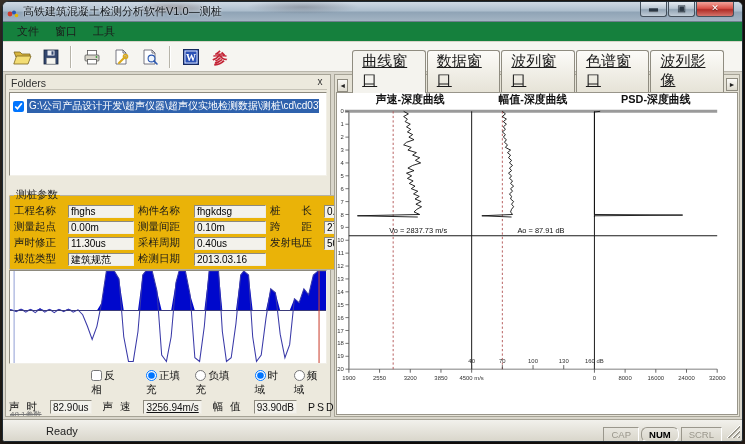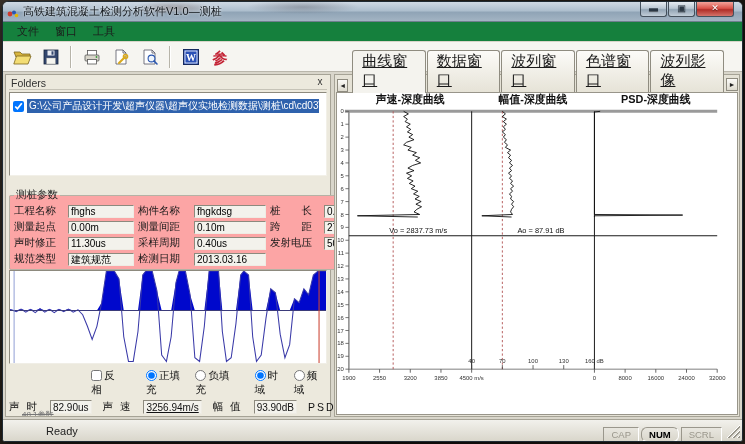--- a/index.html
+++ b/index.html
@@ -50,34 +50,34 @@
   
   .client{ flex:1; display:flex; background:#d9d6cb; padding:2px; gap:3px; min-height:0; }
   .left-panel{ width:326px; flex:0 0 326px; background:#ece9dd; border:1px solid #a6a396; position:relative; display:flex; flex-direction:column; padding:0 3px 2px 3px; }
   .pane-header{ height:16px; display:flex; align-items:center; justify-content:space-between; border-bottom:1px solid #c6c3b7; margin:1px 0 2px 0; }
   .pane-title{ font-size:10.5px; color:#333; padding-left:2px; }
   .pane-close{ font-size:10px; line-height:10px; width:14px; height:13px; text-align:center; color:#333; border:1px solid transparent; }
   .tree-box{ height:92px; background:#fff; border:1px solid; border-color:#8d8a7e #f2f0e8 #f2f0e8 #8d8a7e; padding:6px 3px; overflow:hidden; }
   .tree-item{ display:flex; align-items:center; gap:3px; }
   .tree-item input{ width:11px; height:11px; }
   .tree-path{ background:#2f62ad; color:#fff; font-size:10px; padding:0 2px; white-space:nowrap; overflow:hidden; max-width:292px; }
-  fieldset.params{ margin-top:12px; border:1px solid #b5b2a5; border-radius:2px; padding:2px 4px 3px 4px; background:#fca5a5; }
+  fieldset.params{ margin-top:12px; border:1px solid #b5b2a5; border-radius:2px; padding:2px 4px 3px 4px; background:#eab308; }
   fieldset.params legend{ font-size:10.5px; color:#222; padding:0 2px; }
   .pgrid{ display:grid; grid-template-columns:50px 66px 52px 72px 50px 58px; column-gap:4px; row-gap:2px; align-items:center; }
   .plabel{ font-size:10.5px; color:#1a1a1a; white-space:nowrap; }
   .pvalue{ font-size:10px; color:#000; background:#f3f2ec; border:1px solid; border-color:#8d8a7e #eeece4 #eeece4 #8d8a7e; height:13px; line-height:12px; padding:0 2px; white-space:nowrap; overflow:hidden; }
   .wave-label{ font-size:10.5px; color:#1a1a1a; margin:4px 0 1px 1px; }
   .wave-box{ height:94px; background:#fff; border:1px solid; border-color:#8d8a7e #f0eee6 #f0eee6 #8d8a7e; position:relative; }
   .wave-box svg{ width:100%; height:100%; display:block; }
   .ctrl-row1{ display:flex; align-items:center; font-size:10.5px; color:#111; margin-top:5px; }
   .ctrl-row1 input{ width:11px; height:11px; margin-right:2px; vertical-align:-2px; }
   .ctrl-row2{ display:flex; align-items:center; font-size:10.5px; color:#111; margin-top:3px; gap:11px; }
   .mlabel{ white-space:nowrap; letter-spacing:2px; }
   .mvalue{ font-size:10px; background:#f3f2ec; border:1px solid; border-color:#8d8a7e #eeece4 #eeece4 #8d8a7e; height:14px; line-height:13px; padding:0 2px; }
-  .partial{ position:absolute; left:16px; bottom:0px; font-size:8px; color:#777; text-decoration:line-through; height:7px; overflow:hidden; }
+  .partial{ position:absolute; left:4px; bottom:0px; font-size:8px; color:#777; text-decoration:line-through; height:7px; overflow:hidden; }
   
   .right-panel{ flex:1; position:relative; background:#e5e2d6; border:1px solid #a6a396; display:flex; flex-direction:column; min-width:0; }
   .tabbar{ height:17px; flex:0 0 17px; display:flex; align-items:flex-end; padding:1px 14px 0 2px; position:relative; background:#e5e2d6; }
   .tab-scroll{ width:12px; height:13px; font-size:7px; line-height:11px; text-align:center; color:#222; background:linear-gradient(#fbfaf7,#dedbcf); border:1px solid #8f8c80; margin-right:4px; }
   .tab-scroll.right{ position:absolute; right:1px; bottom:1px; margin:0; }
   .tab{ font-size:15px; color:#1a1a1a; padding:1px 9px 2px 9px; background:linear-gradient(#fcfbf8,#e6e3d7); border:1px solid #8f8c80; border-bottom:none; border-radius:3px 3px 0 0; margin-right:1px; position:relative;text-decoration:underline; }
   .tab.active{ background:#f4f3ee; padding-bottom:3px; z-index:2; top:1px; }
   .chart-area{ flex:1; margin:0 1px 1px 1px; background:#fff; border:1px solid #98958a; position:relative; min-height:0; }
   .chart-area svg{ width:100%; height:100%; display:block; }
   

